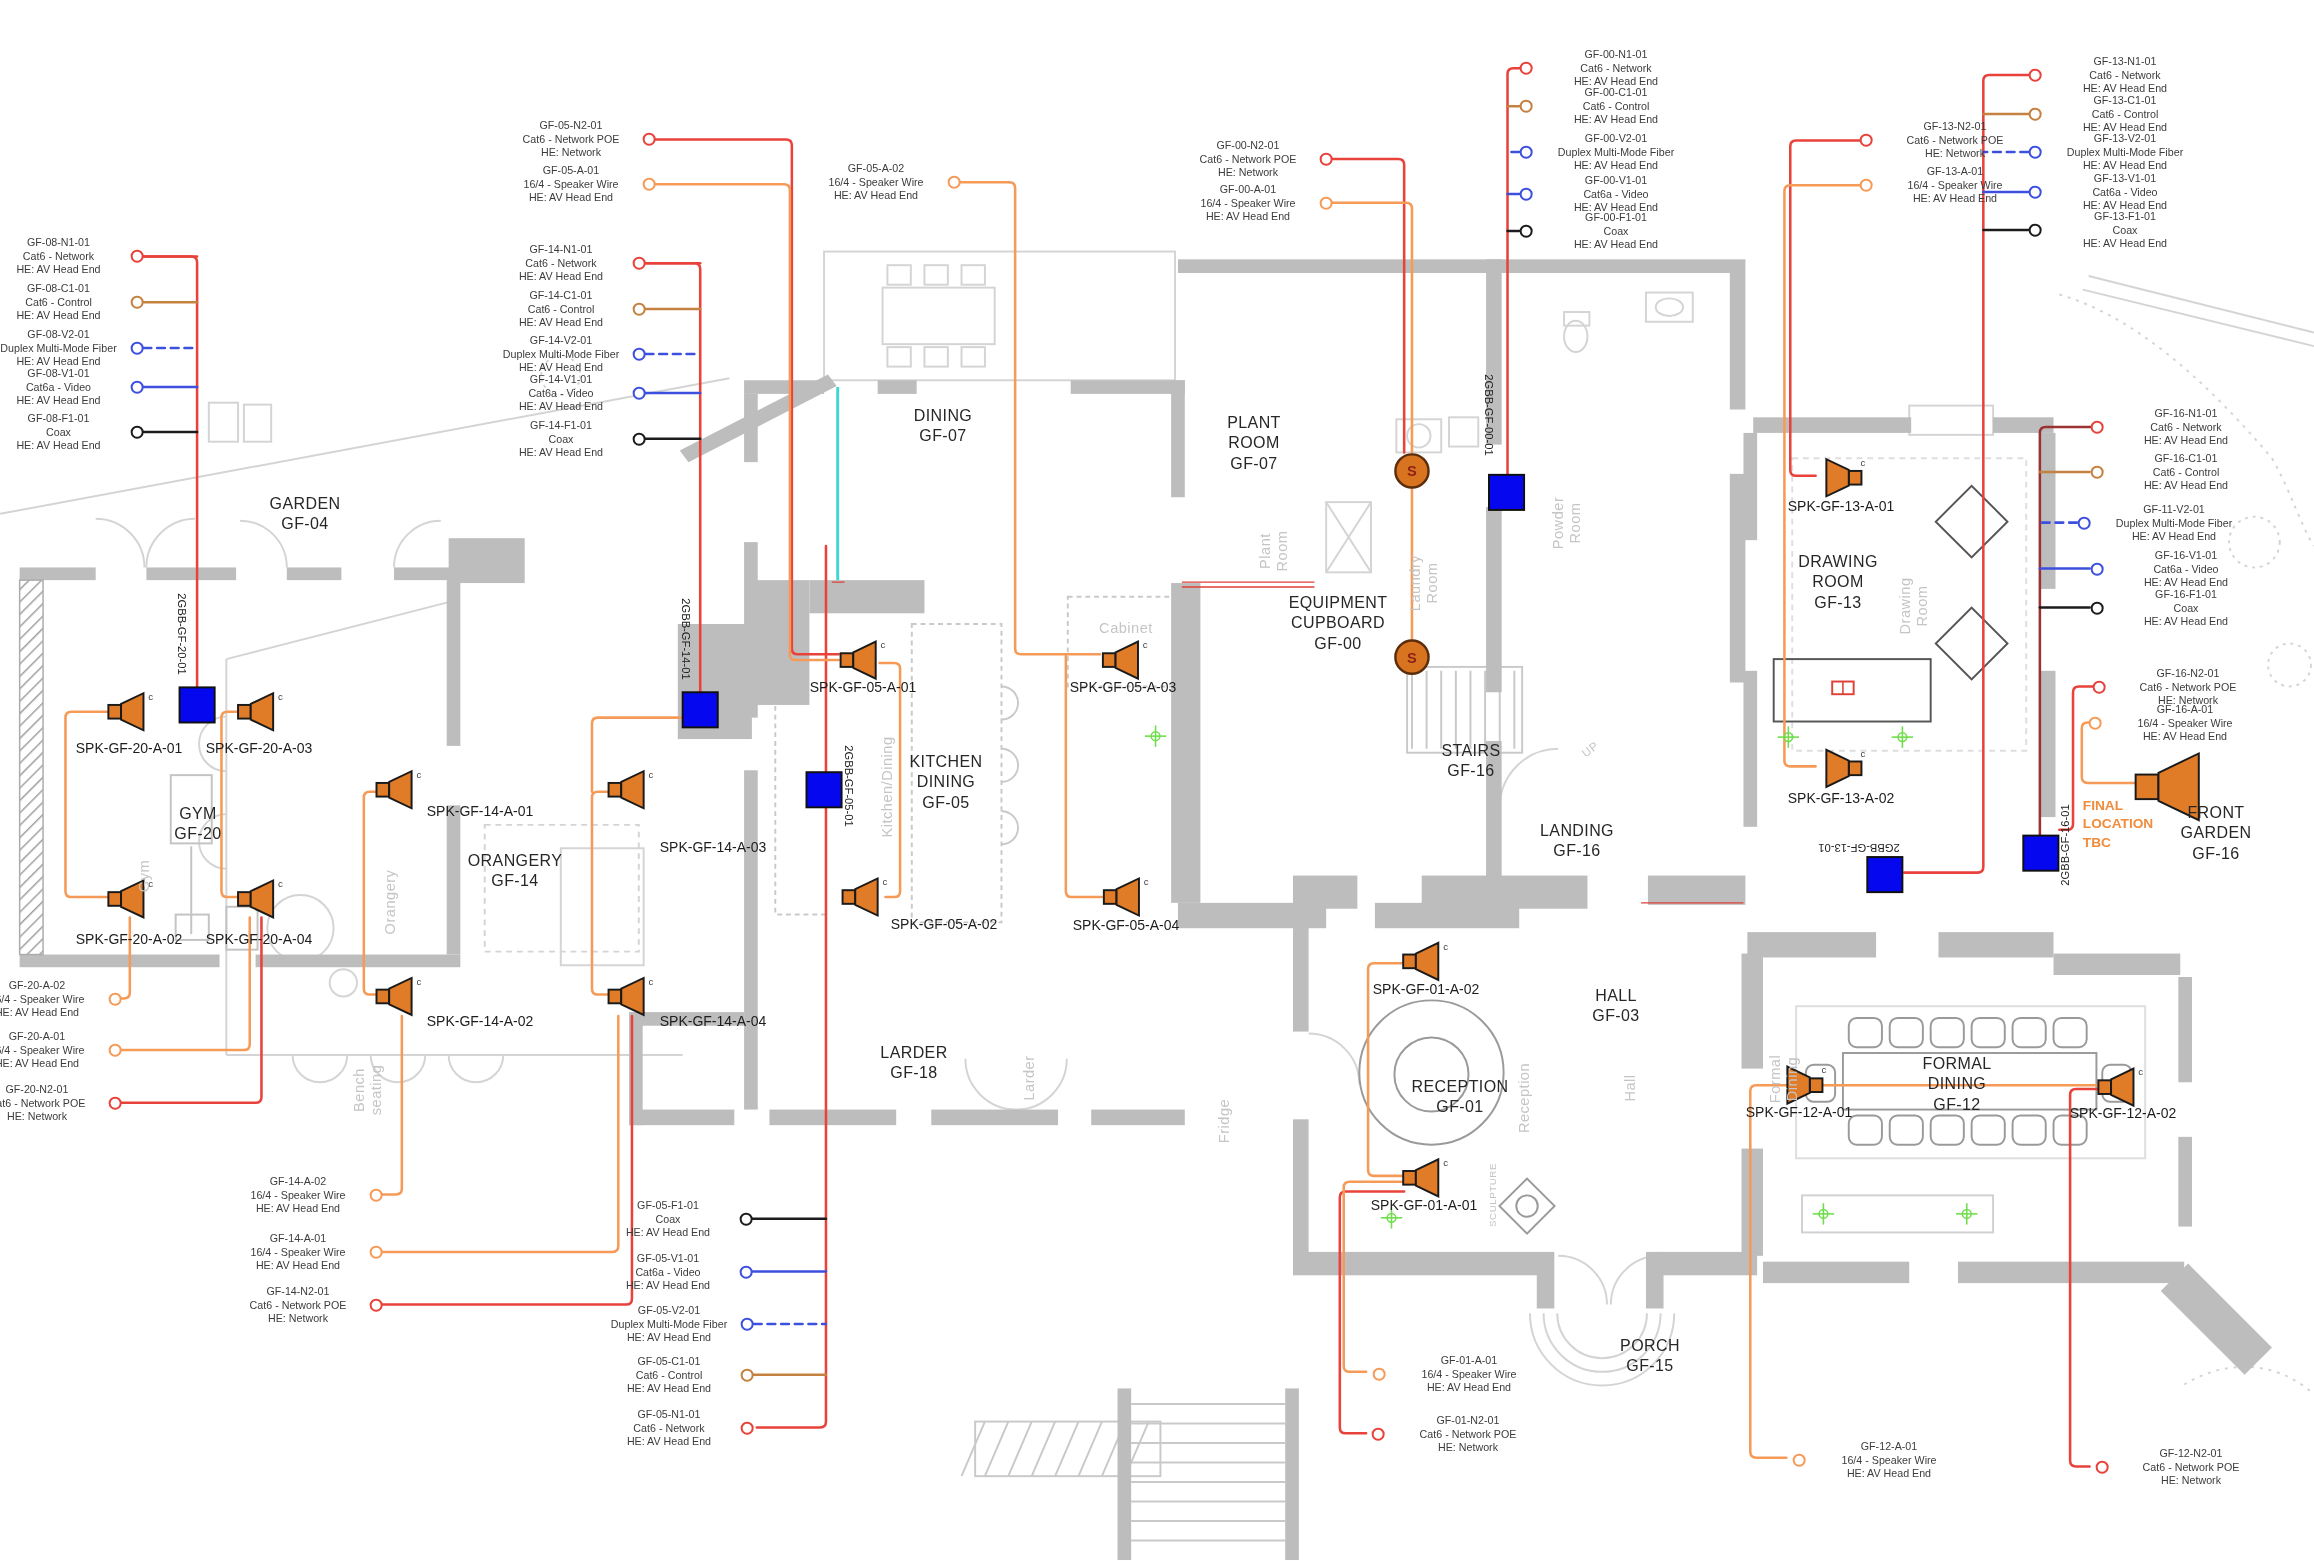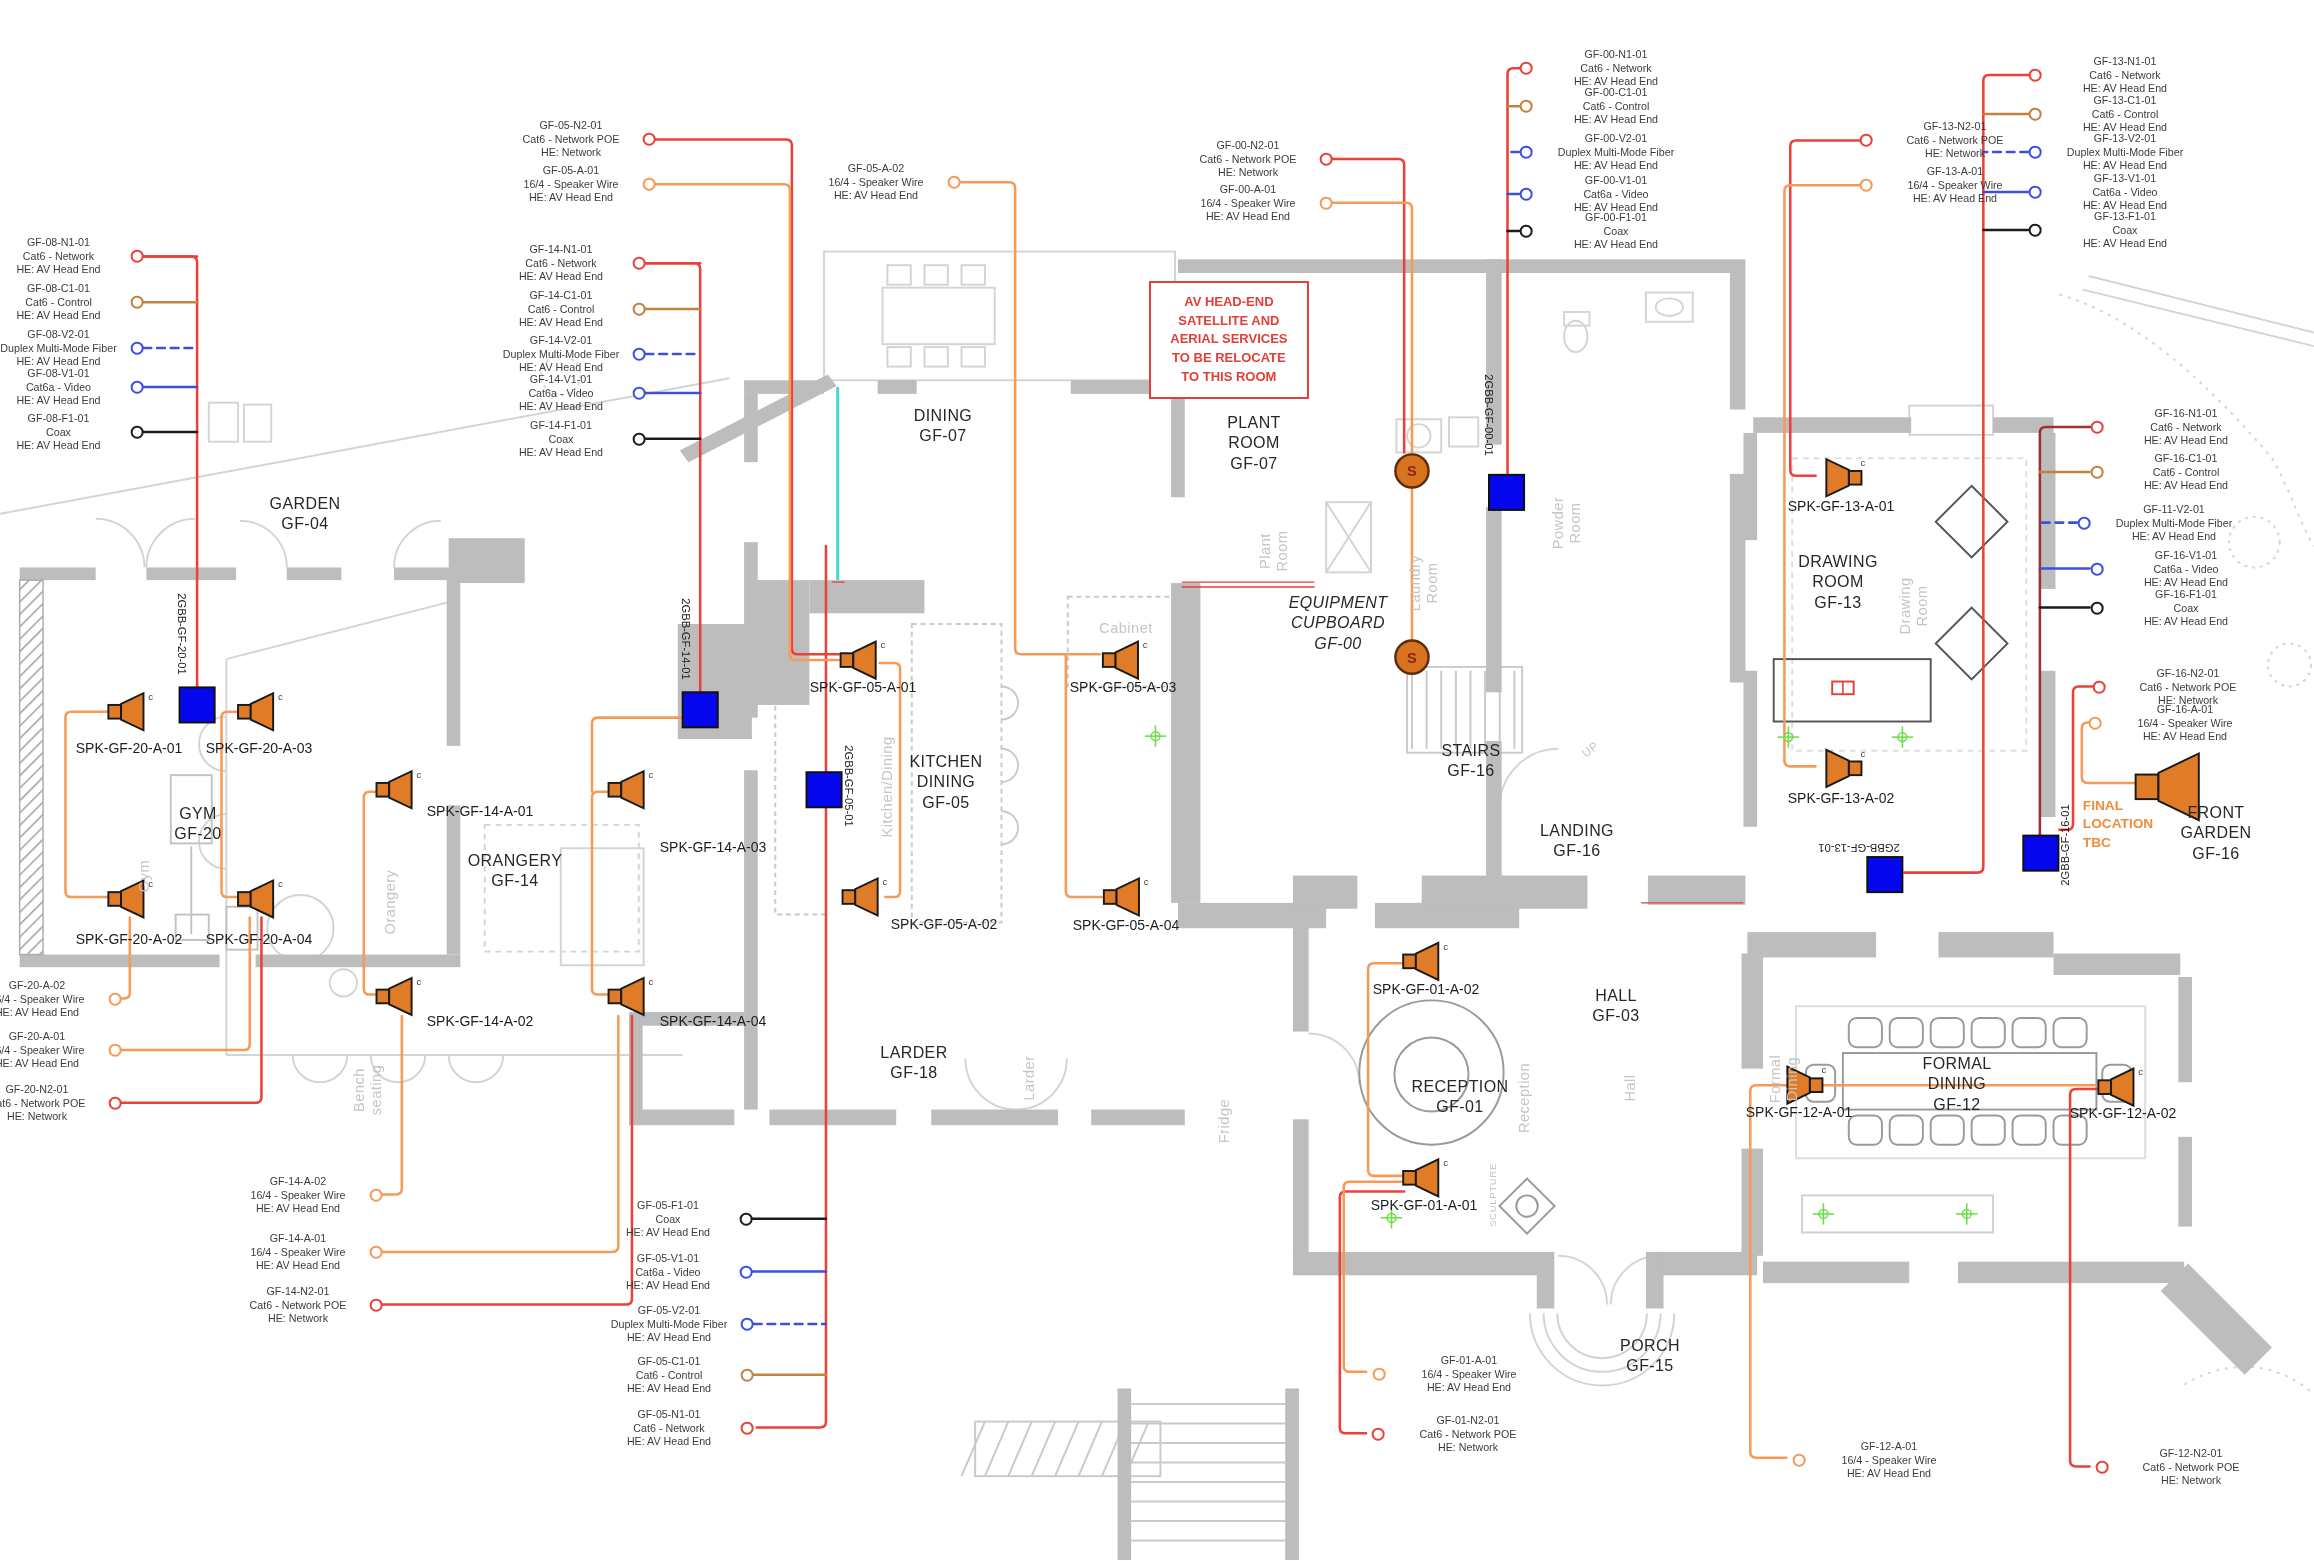--- a/index.html
+++ b/index.html
@@ -398,27 +398,20 @@
         </g>
         <g stroke="#6fdd4a" stroke-width="1.6" fill="none">
           <line x1="2006" y1="1245" x2="2028" y2="1245"></line>
           <line x1="2017" y1="1234" x2="2017" y2="1256"></line>
           <circle cx="2017" cy="1245" r="4.5"></circle>
         </g>
       </g>
 </svg>
 
 <div id="labels">
-  <div class="note-box" id="note-relocate" style="left:1149px;top:281px;">
-        <span>AV HEAD-END</span>
-        <span>SATELLITE AND</span>
-        <span>AERIAL SERVICES</span>
-        <span>TO BE RELOCATE</span>
-        <span>TO THIS ROOM</span>
-      </div>
   <div class="note-plain" id="note-final" style="left:2118px;top:825px;">
         <span>FINAL</span>
         <span>LOCATION</span>
         <span>TBC</span>
       </div>
 <div class="room-label" style="left: 305px; top: 514px;">
         <span>GARDEN</span>
         <span>GF-04</span>
       </div>
       <div class="room-label" style="left: 198px; top: 824px;">
@@ -436,21 +429,21 @@
       <div class="room-label" style="left: 946px; top: 783px;">
         <span>KITCHEN</span>
         <span>DINING</span>
         <span>GF-05</span>
       </div>
       <div class="room-label" style="left: 1254px; top: 444px;">
         <span>PLANT</span>
         <span>ROOM</span>
         <span>GF-07</span>
       </div>
-      <div class="room-label" style="left: 1338px; top: 624px; font-style: italic;">
+      <div class="room-label" style="left: 1338px; top: 624px;">
         <span>EQUIPMENT</span>
         <span>CUPBOARD</span>
         <span>GF-00</span>
       </div>
       <div class="room-label" style="left: 1471px; top: 761px;">
         <span>STAIRS</span>
         <span>GF-16</span>
       </div>
       <div class="room-label" style="left: 1577px; top: 841px;">
         <span>LANDING</span>

